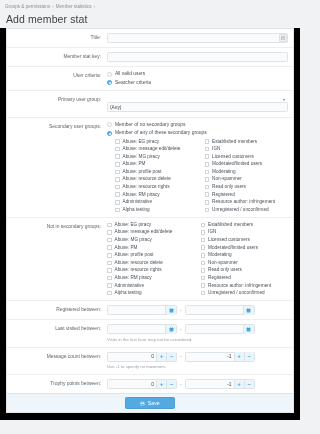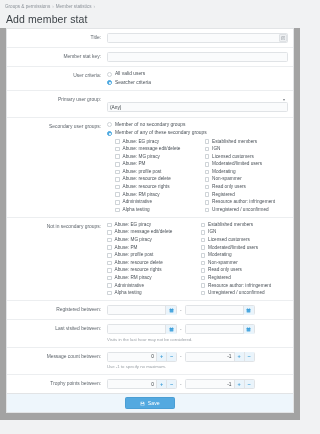--- a/index.html
+++ b/index.html
@@ -3,21 +3,21 @@
 <meta charset="utf-8">
 <style>
   * { box-sizing: border-box; }
   html, body {
     margin: 0; padding: 0;
     width: 300px; height: 434px;
     background: #f1f2f3;
     font-family: "Liberation Sans", sans-serif;
     overflow: hidden;
   }
-  .page { width: 300px; height: 420px; position: relative; background: #a3a3a3; }
+  .page { width: 300px; height: 420px; position: relative; background: #000000; }
 
   
   .breadcrumb {
     height: 11px; line-height: 11px;
     padding: 1px 0 0 5px;
     font-size: 4.6px; color: #8b9198; white-space: nowrap;
     background: #f1f2f3;
   }
   .breadcrumb .sep { color: #b3b8bd; padding: 0 2px; }
 

